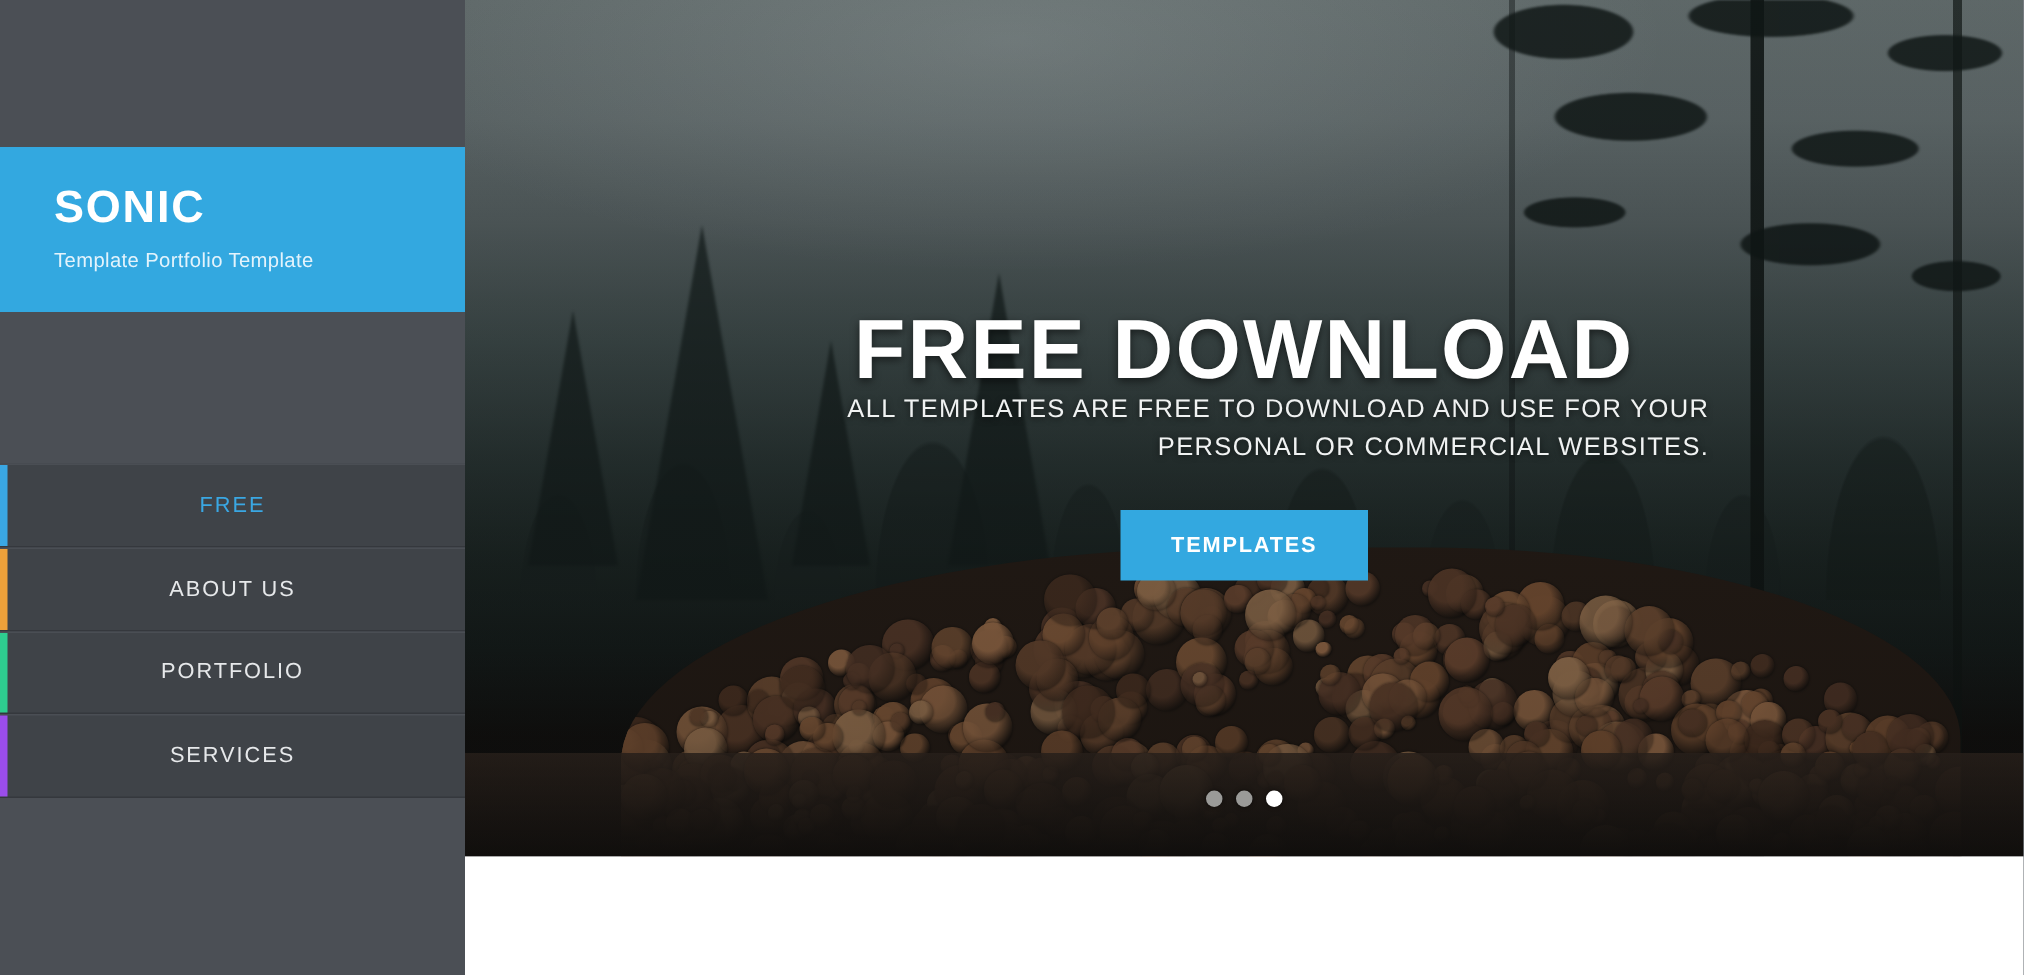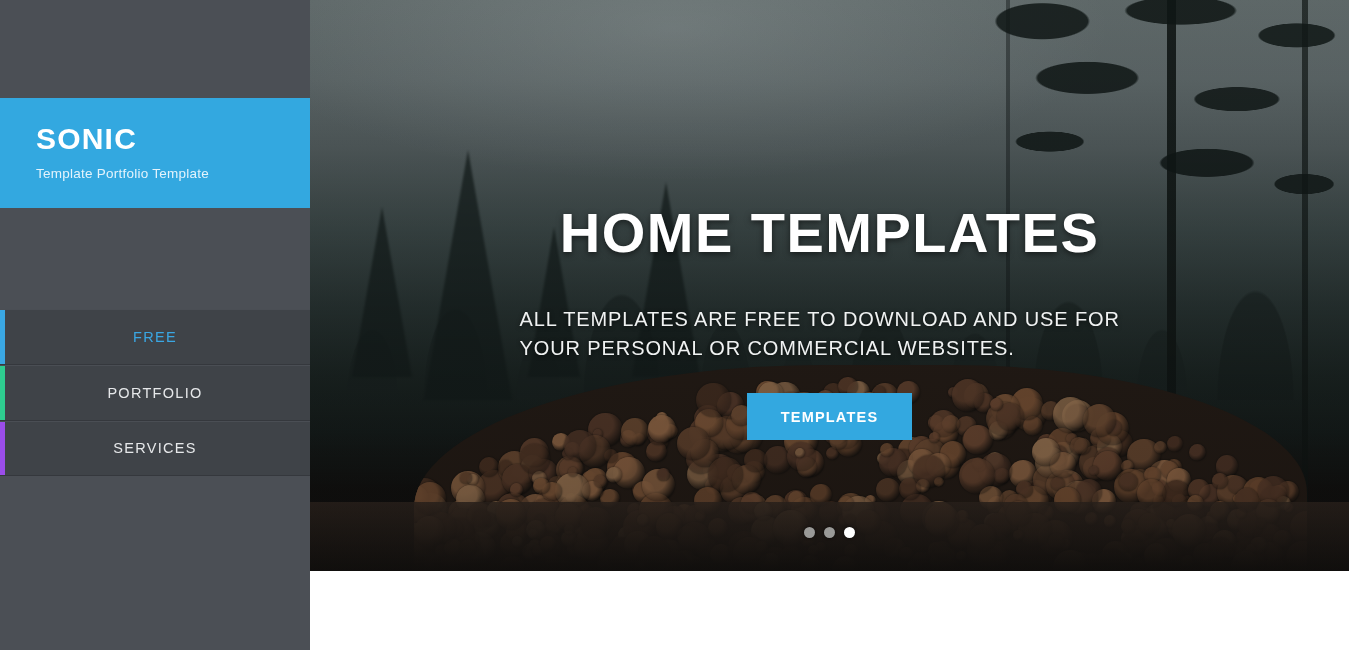--- a/index.html
+++ b/index.html
@@ -146,22 +146,22 @@
   #hero-content{
     position:absolute; inset:0; z-index:3;
     display:flex; flex-direction:column; align-items:center;
   }
   #hero-heading{
     margin-top:205px;
     color:#ffffff; font-size:56px; font-weight:bold; letter-spacing:1.5px;
     text-shadow:0 2px 6px rgba(0,0,0,.55); line-height:1;
   }
   #hero-sub{
-    margin-top:44px; width:620px; text-align:left;
-    color:#f0f2f2; font-size:20px; letter-spacing:.9px; line-height:1.45;
+    width:620px; text-align:right;
+    color:#f0f2f2; font-size:17px; letter-spacing:.9px; line-height:1.45;
     font-weight:400; text-shadow:0 1px 4px rgba(0,0,0,.6);
   }
   #downloads-button{
     margin-top:30px;
     background:#33a8e0; color:#ffffff; border:none;
     font-family:"Liberation Sans", sans-serif;
     font-size:14.5px; font-weight:bold; letter-spacing:1.2px;
     padding:0 34px; height:47px; cursor:pointer;
   }
   #slider-dots{
@@ -195,20 +195,24 @@
 
   <div id="sidebar-gap"></div>
 
   <nav id="nav">
 
     <div class="nav-item active">
       <span class="nav-accent" style="background:#3aa7e3"></span>
       <span class="nav-label">FREE</span>
     </div>
 
+    <div class="nav-item">
+      <span class="nav-accent" style="background:#eda13a"></span>
+      <span class="nav-label">ABOUT US</span>
+    </div>
 
     <div class="nav-item">
       <span class="nav-accent" style="background:#2ecc8f"></span>
       <span class="nav-label">PORTFOLIO</span>
     </div>
 
     <div class="nav-item">
       <span class="nav-accent" style="background:#9b4dea"></span>
       <span class="nav-label">SERVICES</span>
     </div>
@@ -744,21 +748,21 @@
         <span class="log" style="left: 795.828px; top: 171.637px; width: 22.5977px; height: 22.5977px; background: radial-gradient(circle at 38% 34%, rgb(111, 71, 48) 0px, rgb(111, 71, 48) 38%, rgba(0, 0, 0, 0.35) 75%, rgba(0, 0, 0, 0.75) 100%); box-shadow: rgba(0, 0, 0, 0.7) 0px 0px 2px; opacity: 0.84;"></span>
         <span class="log" style="left: 243.555px; top: 102.938px; width: 12.6584px; height: 12.6584px; background: radial-gradient(circle at 38% 34%, rgb(106, 68, 48) 0px, rgb(106, 68, 48) 38%, rgba(0, 0, 0, 0.35) 75%, rgba(0, 0, 0, 0.75) 100%); box-shadow: rgba(0, 0, 0, 0.7) 0px 0px 2px; opacity: 0.97;"></span>
         <span class="log" style="left: 224.002px; top: 170.314px; width: 32.3304px; height: 32.3304px; background: radial-gradient(circle at 38% 34%, rgb(93, 59, 39) 0px, rgb(93, 59, 39) 38%, rgba(0, 0, 0, 0.35) 75%, rgba(0, 0, 0, 0.75) 100%); box-shadow: rgba(0, 0, 0, 0.7) 0px 0px 2px; opacity: 0.98;"></span>
         <span class="log" style="left: -0.181822px; top: 150.777px; width: 31.1707px; height: 31.1707px; background: radial-gradient(circle at 38% 34%, rgb(185, 128, 85) 0px, rgb(185, 128, 85) 38%, rgba(0, 0, 0, 0.35) 75%, rgba(0, 0, 0, 0.75) 100%); box-shadow: rgba(0, 0, 0, 0.7) 0px 0px 2px; opacity: 0.81;"></span>
       </div>
     <div id="ground"></div>
     <div id="hero-darken"></div>
   </div>
 
   <div id="hero-content">
-    <h1 id="hero-heading">HOME TEMPLATES</h1>
+    <h1 id="hero-heading">FREE DOWNLOAD</h1>
     <p id="hero-sub">ALL TEMPLATES ARE FREE TO DOWNLOAD AND USE FOR YOUR PERSONAL OR COMMERCIAL WEBSITES.</p>
     <button id="downloads-button">TEMPLATES</button>
 
     <div id="slider-dots">
       <span class="dot"></span>
       <span class="dot"></span>
       <span class="dot active"></span>
     </div>
   </div>
 </section>

